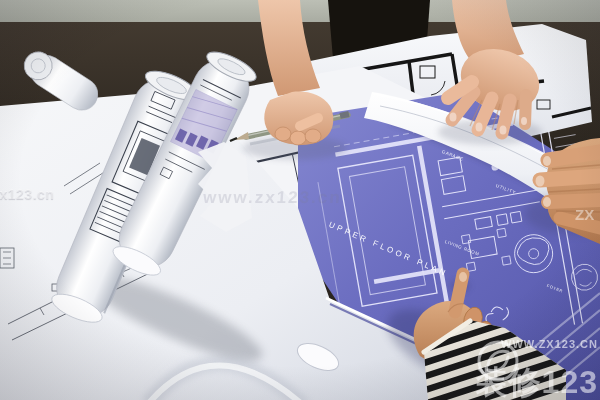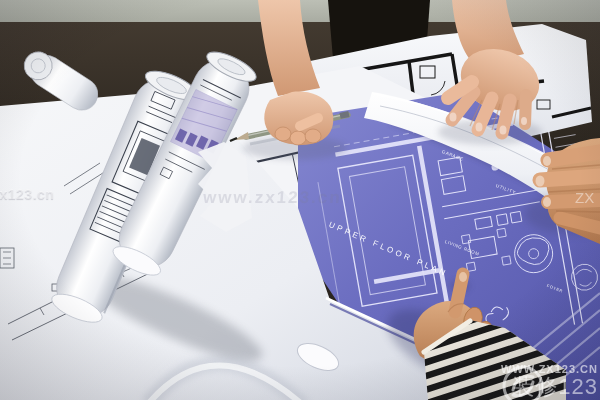--- a/index.html
+++ b/index.html
@@ -24,34 +24,34 @@
   .rl-foyer{left:548px;top:283px;transform:rotate(21deg);font-size:4px;}
   .wm-left{
     left:-8px;top:186px;font-size:14px;font-weight:bold;letter-spacing:.5px;
     color:rgba(255,255,255,.45);text-shadow:0 1px 1px rgba(90,90,110,.25);
   }
   .wm-center{
     left:203px;top:188px;font-size:17px;font-weight:bold;letter-spacing:2px;
     color:rgba(125,125,150,.20);transform:skewX(-4deg);
   }
   .wm-right{
-    left:575px;top:189px;font-size:15px;font-weight:normal;
+    left:575px;top:206px;font-size:15px;font-weight:bold;
     color:rgba(255,255,255,.45);
   }
   .wm-bottom{
     right:2px;bottom:2px;display:flex;align-items:flex-end;gap:4px;
   }
   .wm-bottom .logo{width:44px;height:44px;opacity:.55;}
   .wm-text{display:flex;flex-direction:column;align-items:flex-end;line-height:1;}
   .wm-url{
     color:rgba(255,255,255,.62);font-size:11px;font-weight:bold;letter-spacing:1px;
   }
   .wm-brand{
-    color:rgba(255,255,255,.55);font-size:22px;font-weight:normal;letter-spacing:1px;
-    margin-top:1px;font-family:"Liberation Sans",sans-serif;
+    color:rgba(255,255,255,.55);font-size:32px;font-weight:bold;letter-spacing:1px;
+    margin-top:16px;font-family:"Liberation Sans",sans-serif;
   }
 </style>
 </head>
 <body>
 
 <div class="scene">
 
 <svg width="600" height="400" viewBox="0 0 600 400">
   <defs>
     <linearGradient id="gWall" x1="0" y1="0" x2="0" y2="1">

